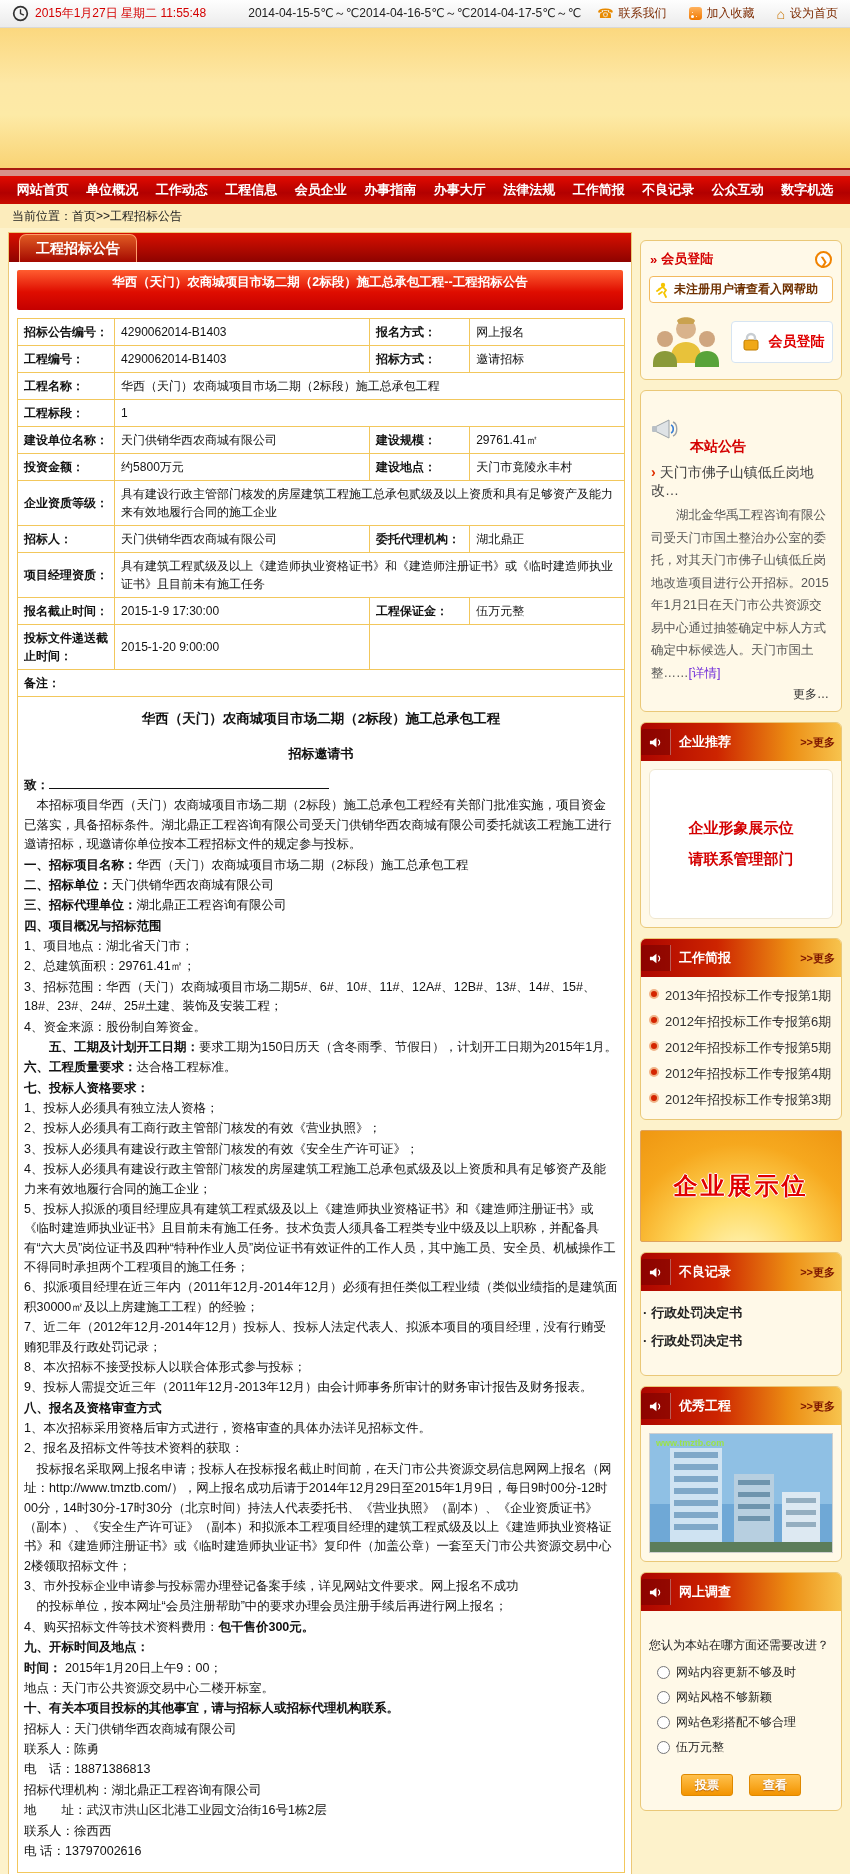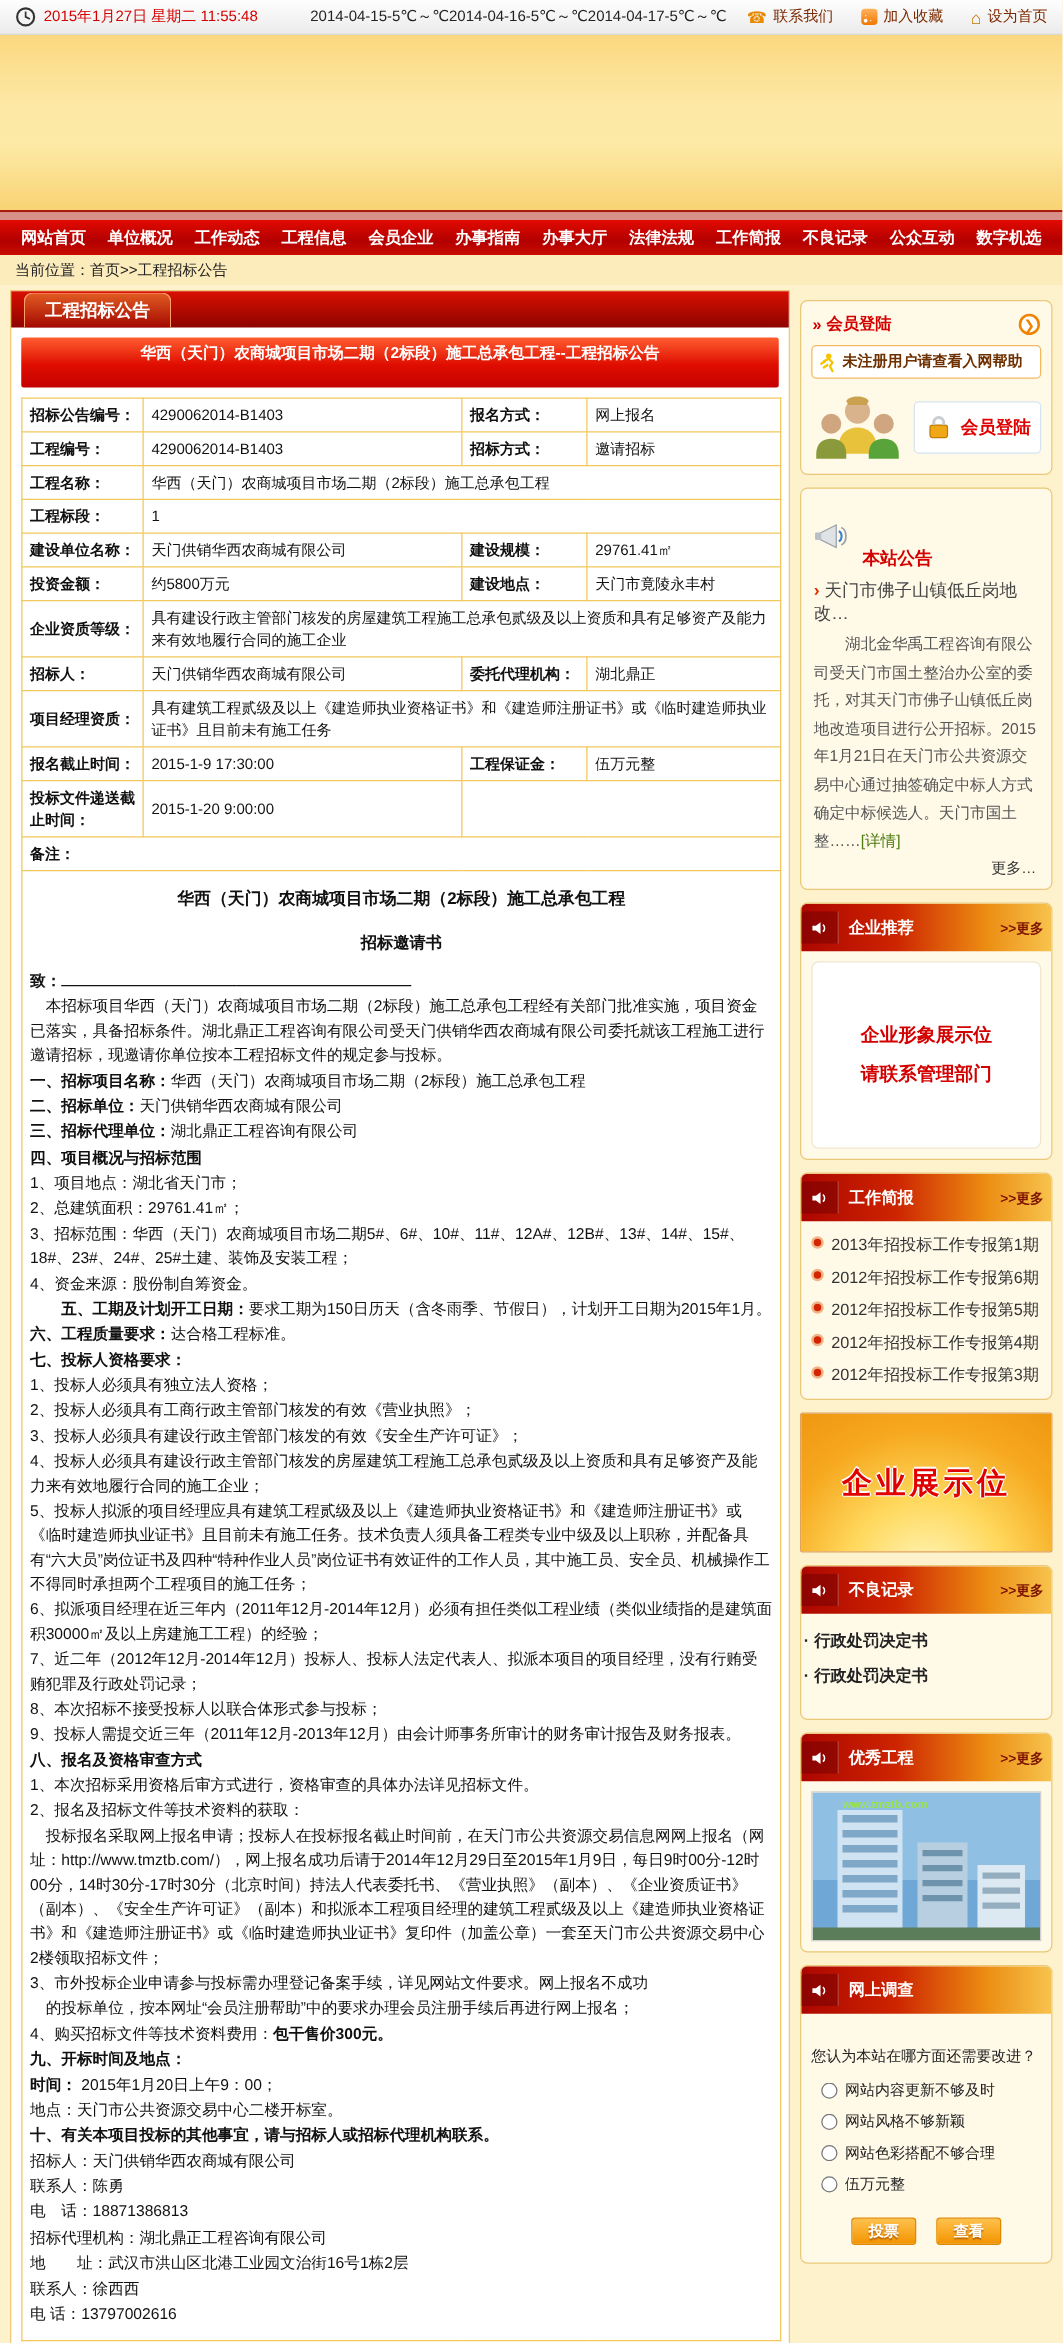--- a/index.html
+++ b/index.html
@@ -72,21 +72,21 @@
     align-items:center; justify-content:center; gap:7px; padding:10px 4px; color:#e00000;
     font-weight:bold; font-size:14px; cursor:pointer; }
   .lock { width:22px; height:20px; flex:none; }
 
   .notice-hd { display:flex; align-items:center; gap:9px; padding:10px 10px 4px; }
   .notice-hd .t { color:#d40000; font-weight:bold; font-size:14px;margin-top:37px; }
   .mega { width:30px; height:24px; }
   .notice-item { padding:4px 10px 2px; font-size:14px; color:#444; cursor:pointer; }
   .notice-item .ar { color:#e03000; font-weight:bold; margin-right:4px; }
   .notice-body { padding:2px 10px; font-size:12.5px; color:#555; line-height:1.8; text-indent:2em; }
-  .detail { color:#4d7c0f; cursor:pointer; }
+  .detail { color:#6d28d9; cursor:pointer; }
   .more-r { text-align:right; padding:0 12px 8px; font-size:12px; color:#333; cursor:pointer; }
 
   .shd { height:38px; display:flex; align-items:center; border-radius:3px 3px 0 0;
     background:linear-gradient(90deg,#ad0600 0%,#cd2400 38%,#ec8d13 74%,#f7c34d 100%); }
   .shd .spk { width:30px; height:26px; display:flex; align-items:center; justify-content:center;
     background:rgba(110,0,0,.5); border-right:1px solid rgba(255,255,255,.35); border-radius:3px 0 0 0; }
   .shd .t { color:#fff; font-weight:bold; font-size:13px; margin-left:8px; }
   .shd .more { margin-left:auto; margin-right:6px; font-size:11px; color:#7c1500; font-weight:bold; cursor:pointer; }
 
   .rec-box { margin:8px; background:#fff; border:1px solid #efe6cf; border-radius:6px; height:150px;
@@ -103,21 +103,21 @@
     display:flex; align-items:center; justify-content:center; cursor:pointer; }
   .sbanner .txt { font-size:24px; font-weight:bold; color:#e00000; letter-spacing:3px;
     text-shadow:0 1px 0 #fff,0 -1px 0 #fff,1px 0 0 #fff,-1px 0 0 #fff; }
 
   ul.plist { list-style:none; margin:0; padding:8px 2px 20px;font-weight:bold; }
   ul.plist li { font-size:13px; color:#222; line-height:28px; cursor:pointer; }
   ul.plist li::before { content:"·"; font-weight:bold; margin-right:4px; }
 
   .ex-wrap { margin:8px; position:relative; height:120px; border:1px solid #cfcfcf; overflow:hidden; }
   .ex-wrap svg { display:block; }
-  .wm { position:absolute; top:4px; left:24px; font-size:9px; color:#9be24a; font-weight:bold; }
+  .wm { position:absolute; top:4px; left:6px; font-size:9px; color:#9be24a; font-weight:bold; }
 
   .poll-q { padding:26px 8px 6px; font-size:12px; color:#222; }
   .opt { display:flex; align-items:center; gap:6px; padding:4px 16px; font-size:12px; color:#222; }
   .opt input { margin:0; width:13px; height:13px; }
   .poll-btns { display:flex; gap:16px; justify-content:center; padding:14px 0 14px; }
   .pbtn { width:52px; height:22px; background:linear-gradient(#ffc14d,#f39400); border:1px solid #df8900;
     border-radius:3px; color:#fff; font-weight:bold; font-size:12px; line-height:20px; text-align:center;
     cursor:pointer; text-shadow:0 1px 1px rgba(140,60,0,.6); }
 </style>
 </head>

